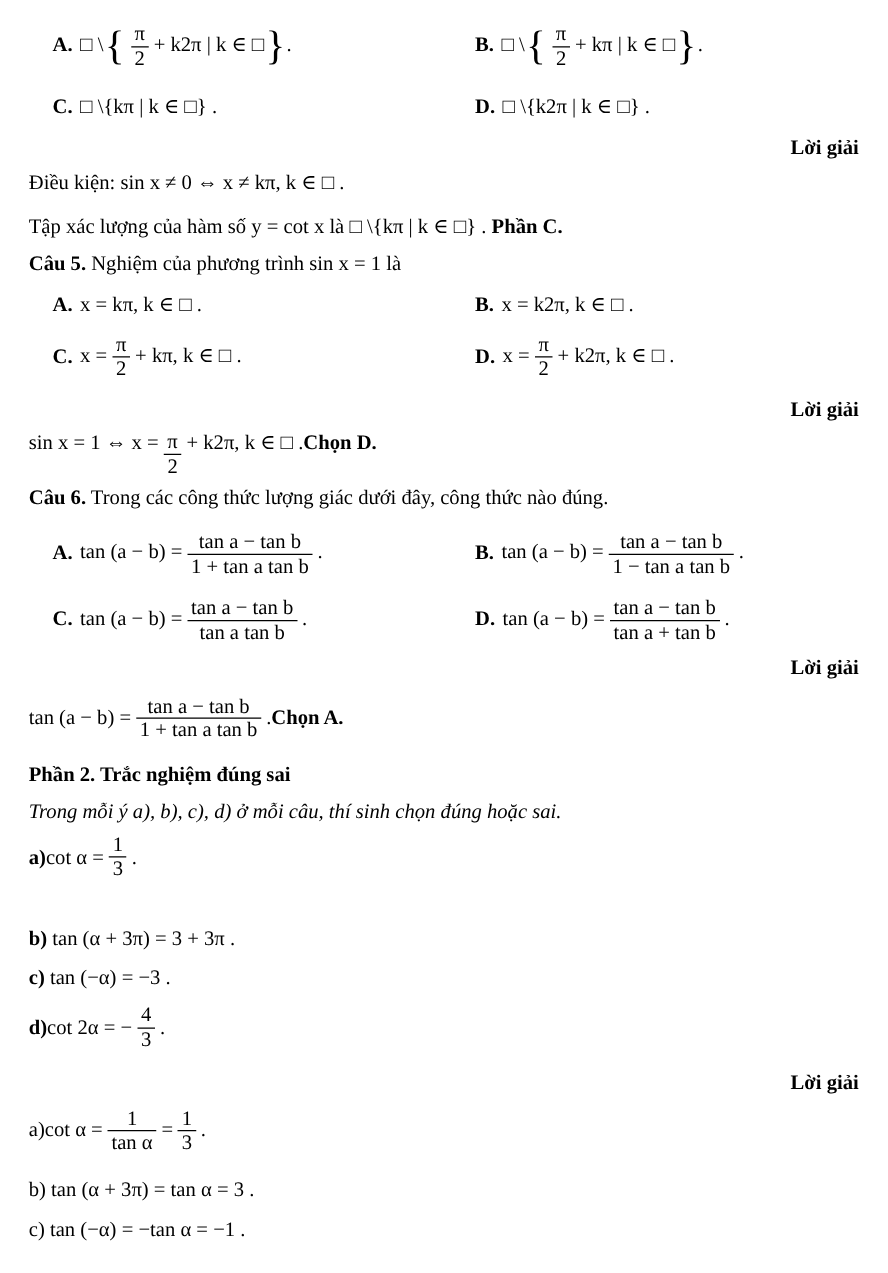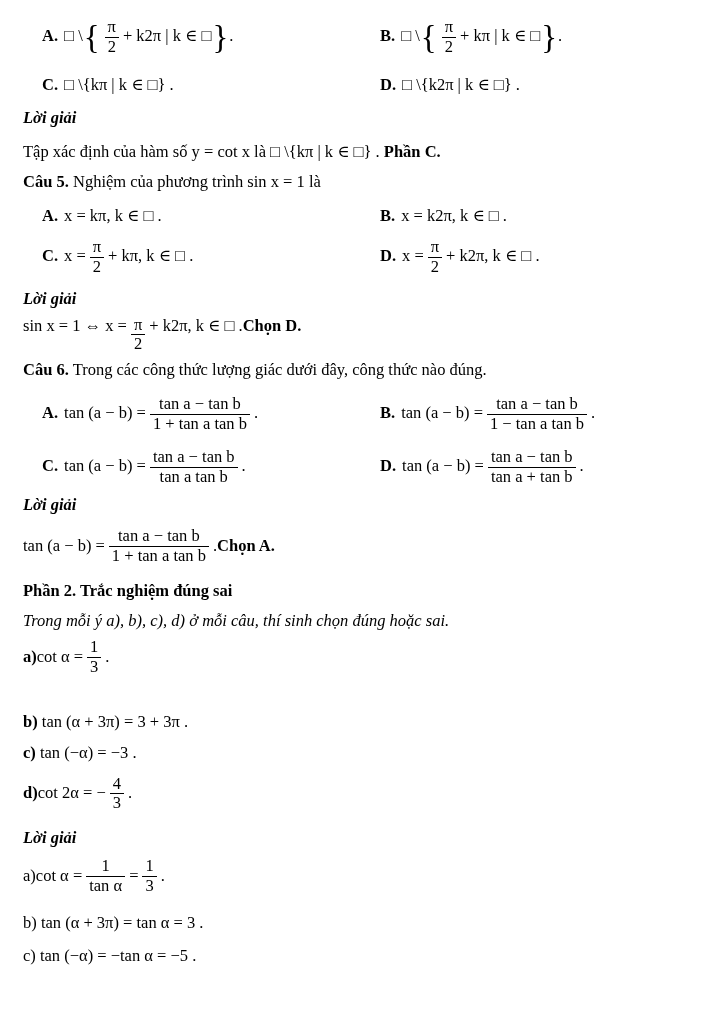--- a/index.html
+++ b/index.html
@@ -5,21 +5,21 @@
   html, body { margin: 0; padding: 0; }
   body {
     width: 710px; height: 1018px;
     background: #ffffff; color: #000000;
     font-family: "Liberation Serif", "DejaVu Serif", serif;
     font-size: 16.5px; line-height: 1.25;
     overflow: hidden;
   }
   .doc { padding: 0 23px; }
   .line { white-space: nowrap; }
-  .heading-center { text-align: left; font-weight: bold; font-style: italic; }
+  .heading-center { text-align: right; font-weight: bold; }
   .b  { font-weight: bold; }
   .i  { font-style: italic; }
   .bi { font-weight: normal; font-style: italic; }
   .optrow { display: flex; align-items: center; padding-left: 19px; }
   .opt { white-space: nowrap; }
   .opt-first { width: 338px; flex: none; }
   .opt-label { font-weight: bold; padding-right: 6px; }
   .item-label { font-weight: bold; }
   .frac {
     display: inline-block; vertical-align: middle;
@@ -50,22 +50,25 @@
     <div class="opt opt-first">
       <span class="opt-label">C.</span><span>□ \{kπ | k ∈ □} .</span>
     </div>
     <div class="opt">
       <span class="opt-label">D.</span><span>□ \{k2π | k ∈ □} .</span>
     </div>
   </div>
 
   <div class="heading-center" style="margin-top:12px">Lời giải</div>
 
+  <div class="line" style="margin-top:8px">
+    <span>Điều kiện: </span><span>sin x ≠ 0 ⇔ x ≠ kπ, k ∈ □ .</span>
+  </div>
   <div class="line" style="margin-top:14px">
-    <span>Tập xác định của hàm số </span><span>y = cot x</span><span> là □ \{kπ | k ∈ □} . </span><span class="b">Phần C.</span>
+    <span>Tập xác lượng của hàm số </span><span>y = cot x</span><span> là □ \{kπ | k ∈ □} . </span><span class="b">Phần C.</span>
   </div>
 
   <div class="line" style="margin-top:9px">
     <span class="b">Câu 5.</span><span> Nghiệm của phương trình </span><span>sin x = 1</span><span> là</span>
   </div>
 
   <div class="optrow" style="margin-top:13px">
     <div class="opt opt-first">
       <span class="opt-label">A.</span><span>x = kπ, k ∈ □ .</span>
     </div>
@@ -179,16 +182,16 @@
         <span class="den">3</span>
       </span>
       <span>.</span>
   </div>
 
   <div class="line" style="margin-top:15px">
     <span>b)</span><span> tan (α + 3π) = tan α = 3 .</span>
   </div>
 
   <div class="line" style="margin-top:12px">
-    <span>c)</span><span> tan (−α) = −tan α = −5 .</span>
+    <span>c)</span><span> tan (−α) = −tan α = −1 .</span>
   </div>
 
 </div>
 
 </body></html>

